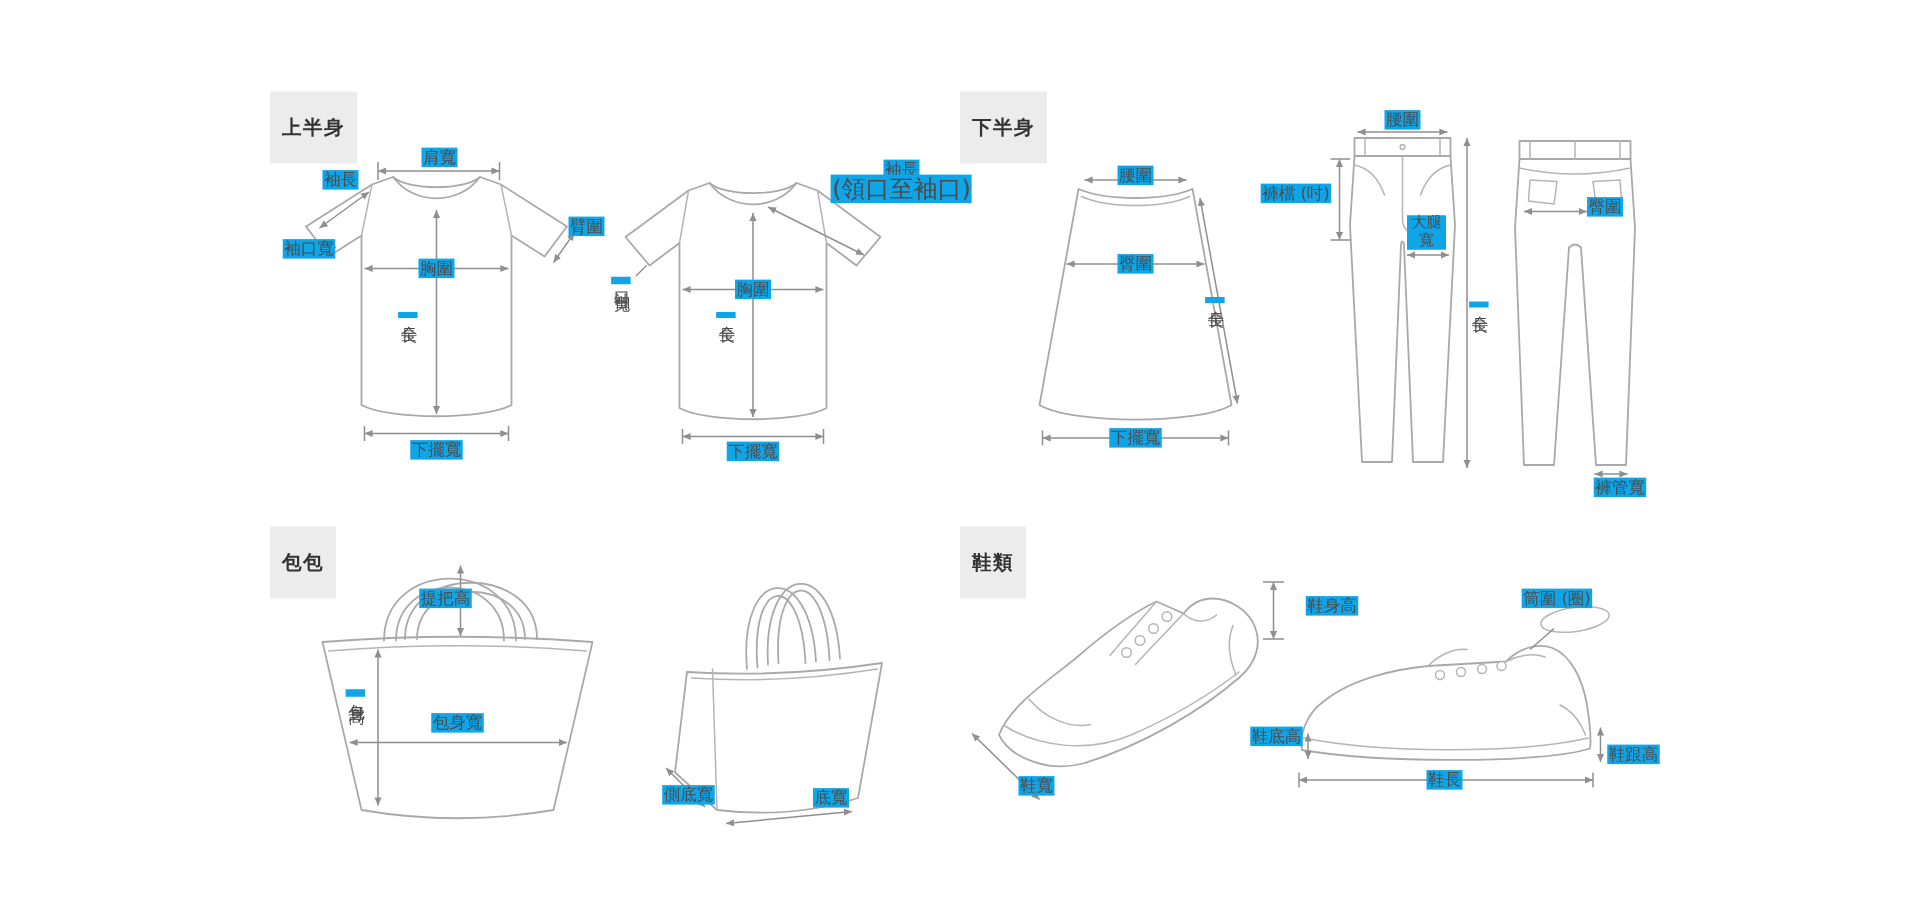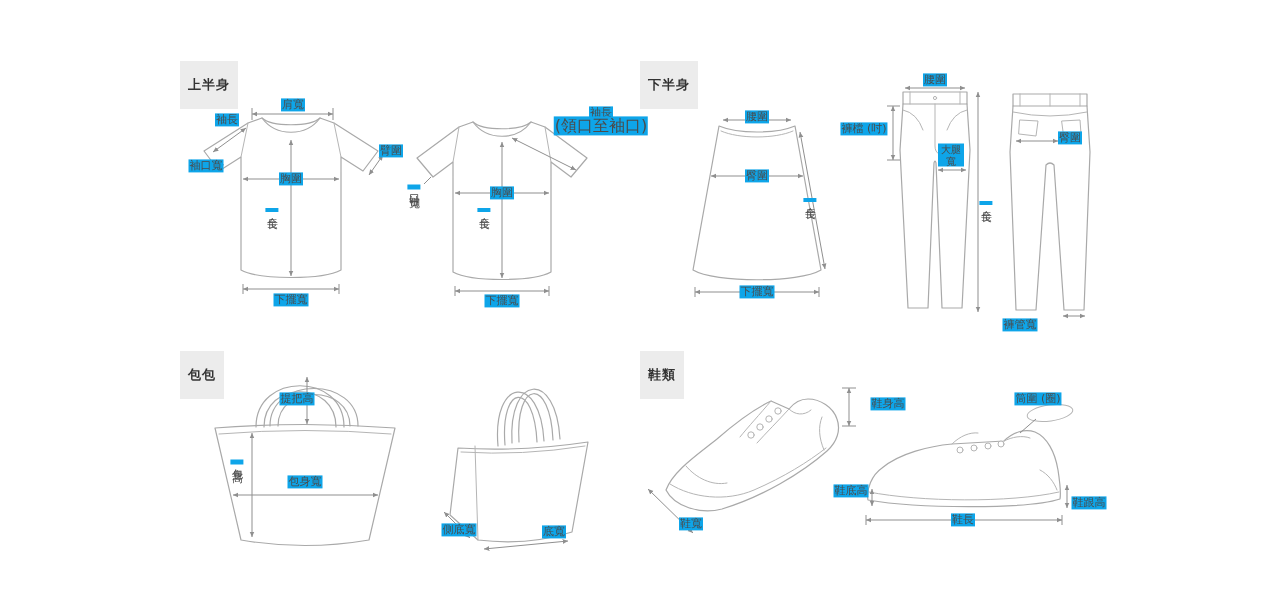--- a/index.html
+++ b/index.html
@@ -181,21 +181,21 @@
   <div class="lbl" style="left:757px;top:176px">臀圍</div>
   <div class="lbl v" style="left:810px;top:200px">全長</div>
   <div class="lbl" style="left:757px;top:292px">下擺寬</div>
 
   <div class="lbl" style="left:935px;top:80px">腰圍</div>
   <div class="lbl" style="left:864px;top:129px">褲檔 (吋)</div>
   <div class="lbl wrap" style="left:951px;top:155px">大腿寬</div>
   <div class="lbl v" style="left:986px;top:203px">全長</div>
 
   <div class="lbl" style="left:1070px;top:138px">臀圍</div>
-  <div class="lbl" style="left:1020px;top:325px">褲管寬</div>
+  <div class="lbl" style="left:1080px;top:325px">褲管寬</div>
 
   <div class="lbl" style="left:297px;top:399px">提把高</div>
   <div class="lbl v" style="left:237px;top:462px">包身高</div>
   <div class="lbl" style="left:305px;top:482px">包身寬</div>
 
   <div class="lbl" style="left:459px;top:530px">側底寬</div>
   <div class="lbl" style="left:554px;top:532px">底寬</div>
 
   <div class="lbl" style="left:888px;top:404px">鞋身高</div>
   <div class="lbl" style="left:691px;top:524px">鞋寬</div>

